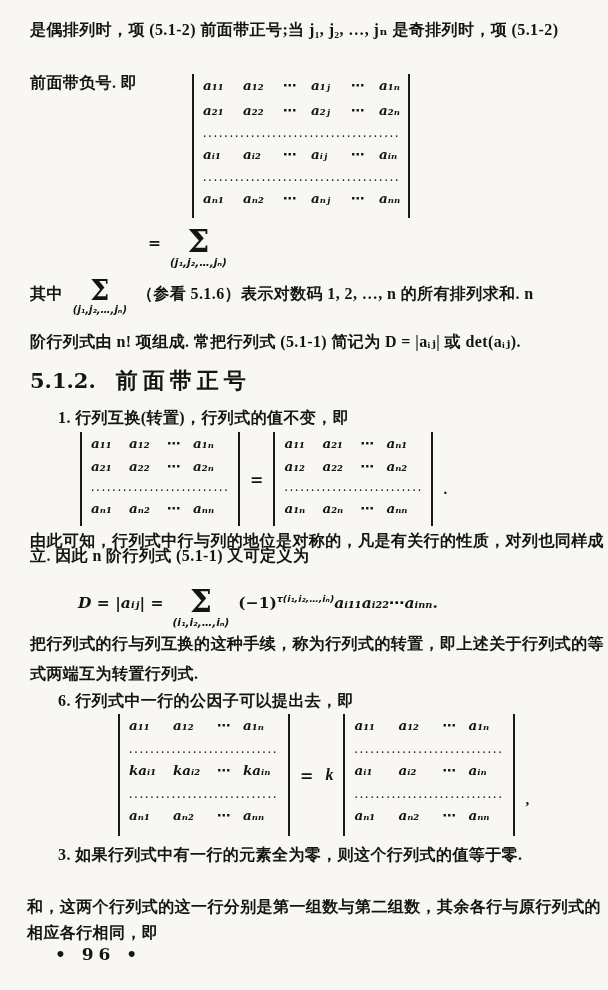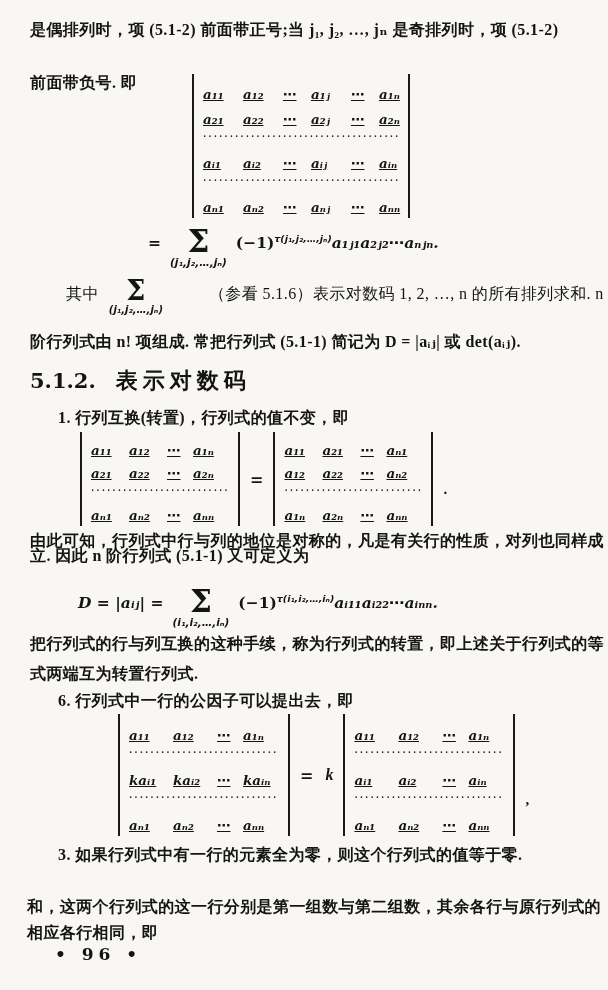--- a/index.html
+++ b/index.html
@@ -18,21 +18,21 @@
   
   .heading{position:absolute; left:30px; top:366px; display:flex; align-items:baseline; white-space:nowrap;}
   .heading-num{font-weight:bold; font-size:21px; font-family:"DejaVu Serif",serif;}
   .heading-title{font-weight:bold; font-size:22px; letter-spacing:5px; margin-left:20px;}
   
   .det{
     display:inline-block;
     border-left:2px solid #1a1a1a; border-right:2px solid #1a1a1a;
     padding:3px 9px; vertical-align:middle;
   }
-  .m-row{display:flex; align-items:flex-end;text-decoration:underline;}
+  .m-row{display:flex; align-items:flex-start;}
   .m-cell{
     font-weight:bold; font-style:italic; font-size:13.5px;
     font-family:"DejaVu Serif","DejaVu Sans",serif;
     flex:0 0 auto;
   }
   .m-dots{
     overflow:hidden; white-space:nowrap; width:100%;
     font-size:10px; letter-spacing:2px; font-weight:bold;
     height:19px; line-height:19px; color:#1a1a1a;
   }
@@ -59,21 +59,21 @@
   
   .formula{position:absolute; display:flex; align-items:flex-start; gap:9px; white-space:nowrap;}
   .sigma-wrap{display:inline-flex; flex-direction:column; align-items:center;}
   .sigma{font-weight:bold; font-size:31px; line-height:30px; font-family:"DejaVu Serif",serif;}
   .sigma-sub{font-weight:bold; font-size:10.5px; line-height:12px; margin-top:0px; font-style:italic; font-family:"DejaVu Sans",sans-serif;}
   .f-lead,.f-eq,.f-body{margin-top:7px; font-weight:bold; font-size:15.5px; font-family:"DejaVu Serif","DejaVu Sans",serif;}
   .f-var{font-style:italic;}
   .f-sup{font-weight:bold; font-size:9.5px; font-style:italic; font-family:"DejaVu Sans",sans-serif;}
   
   .note-line{position:absolute; left:30px; display:flex; align-items:flex-start; gap:10px; white-space:nowrap;}
-  .note-line .nt{margin-top:6px; font-weight:normal; font-size:16px; letter-spacing:0.4px;margin-left:36px;}
+  .note-line .nt{margin-top:6px; font-weight:bold; font-size:16px; letter-spacing:0.4px;}
   .note-line .sigma{font-size:27px; line-height:26px;}
   .note-line .sigma-sub{font-size:10px;}
   .footer{position:absolute; left:55px; top:944px; font-weight:bold; font-size:17px; letter-spacing:5px; font-family:"DejaVu Serif",serif;}
 </style>
 </head>
 <body>
 
 <div class="page">
 
   <div class="txt margin" style="top:18px;">是偶排列时，项 (5.1-2) 前面带正号;当 j₁, j₂, …, jₙ 是奇排列时，项 (5.1-2)</div>
@@ -115,36 +115,35 @@
         <span class="m-cell">aₙₙ</span>
       </div>
     </div>
 
   <div class="formula" style="left:148px; top:226px;">
     <span class="f-eq">=</span>
     <span class="sigma-wrap">
       <span class="sigma">Σ</span>
       <span class="sigma-sub">(j₁,j₂,…,jₙ)</span>
     </span>
-    <span class="f-body"><span>(−1)</span><sup class="f-sup">τ(j₁,j₂,…,jₙ)</sup><span class="f-var">a₁ⱼ₁a₂ⱼ₂⋯aₙⱼₙ.</span></span>
   </div>
 
   <div class="note-line" style="top:278px;">
     <span class="nt">其中</span>
     <span class="sigma-wrap">
       <span class="sigma">Σ</span>
       <span class="sigma-sub">(j₁,j₂,…,jₙ)</span>
     </span>
     <span class="nt">（参看 5.1.6）表示对数码 1, 2, …, n 的所有排列求和. n</span>
   </div>
   <div class="txt margin" style="top:330px;">阶行列式由 n! 项组成. 常把行列式 (5.1-1) 简记为 D = |aᵢⱼ| 或 det(aᵢⱼ).</div>
 
   <div class="heading">
     <span class="heading-num">5.1.2.</span>
-    <span class="heading-title">表示对数码</span>
+    <span class="heading-title">前面带正号</span>
   </div>
 
   <div class="txt indent" style="top:406px;">1. 行列互换(转置)，行列式的值不变，即</div>
 
   <div class="eqrow" style="left:80px; top:432px;">
     <span class="det det-sm">
         <div class="m-row">
           <span class="m-cell">a₁₁</span>
           <span class="m-cell">a₁₂</span>
           <span class="m-cell">⋯</span>

